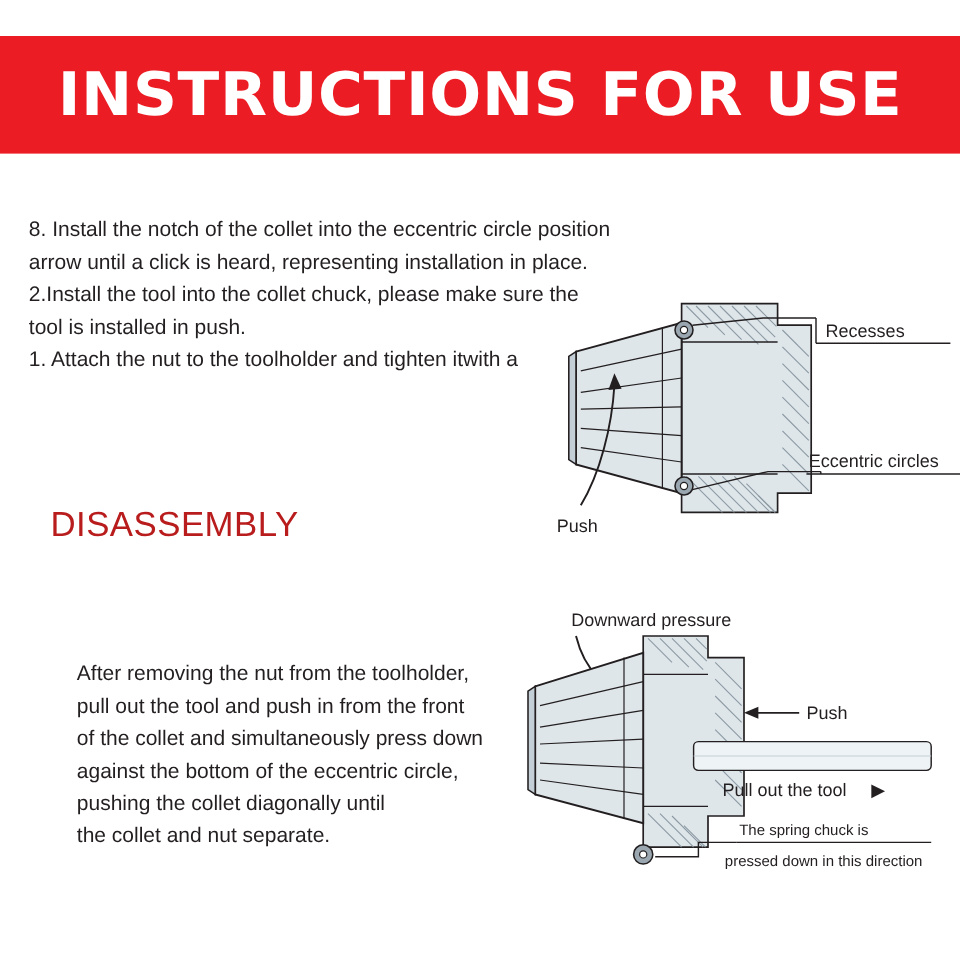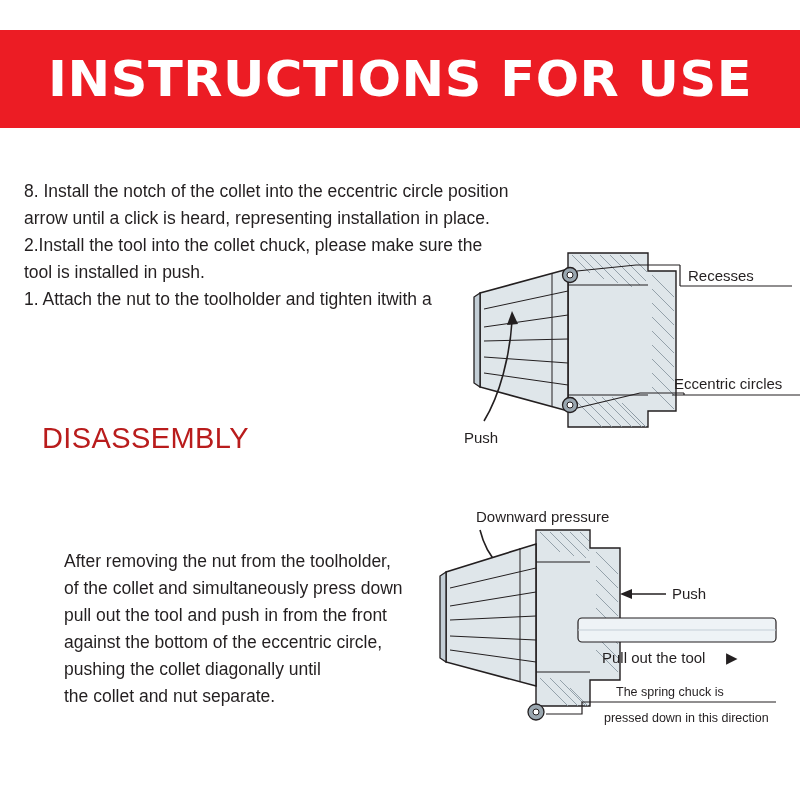--- a/index.html
+++ b/index.html
@@ -120,22 +120,22 @@
     <p>arrow until a click is heard, representing installation in place.</p>
     <p>2.Install the tool into the collet chuck, please make sure the</p>
     <p>tool is installed in push.</p>
     <p>1. Attach the nut to the toolholder and tighten itwith a</p>
   </div>
 
   <div class="disassembly-title">DISASSEMBLY</div>
 
   <div class="disassembly-text">
     <p>After removing the nut from the toolholder,</p>
+    <p>pull out the tool and push in from the front</p>
     <p>of the collet and simultaneously press down</p>
-    <p>pull out the tool and push in from the front</p>
     <p>against the bottom of the eccentric circle,</p>
     <p>pushing the collet diagonally until</p>
     <p>the collet and nut separate.</p>
   </div>
 
   <div class="diagram" id="diagram-top">
     <svg width="360" height="220" viewBox="0 0 360 220" xmlns="http://www.w3.org/2000/svg">
       <g>
 
         <path d="M128 18 L208 18 L208 36 L236 36 L236 176 L208 176 L208 192 L128 192 Z" fill="#dfe6ea" stroke="#231f20" stroke-width="1.4"></path>

